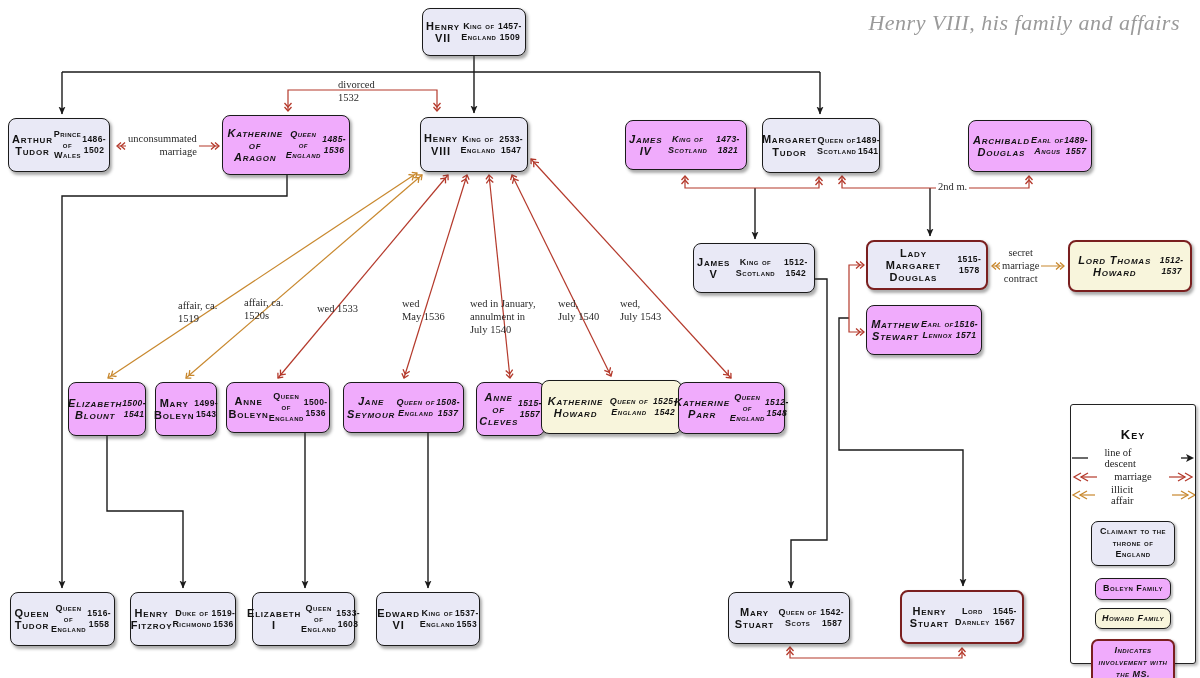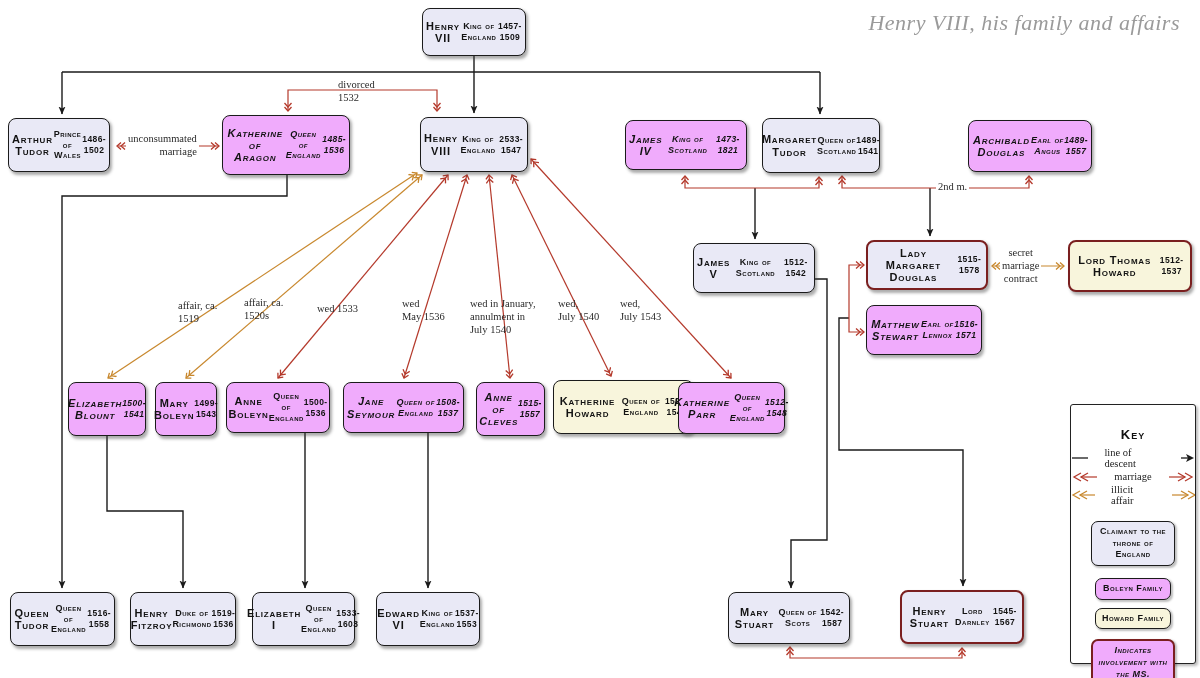--- a/index.html
+++ b/index.html
@@ -10,21 +10,21 @@
   svg.lines{position:absolute;left:0;top:0;pointer-events:none;}
   .pbox{position:absolute;box-sizing:border-box;border:1.4px solid #1b1b1b;border-radius:8px;
         background:#fff;box-shadow:2px 2.5px 3px rgba(70,70,70,.45);
         display:flex;flex-direction:row;align-items:center;justify-content:center;
         text-align:center;font-variant:small-caps;font-weight:bold;color:#121212;padding:2px 3px;}
   .pbox .nm{font-size:11px;letter-spacing:.8px;line-height:1.12;}
   .pbox .sub{font-size:9px;letter-spacing:.5px;line-height:1.2;}
   .pbox .dt{font-size:8.5px;letter-spacing:.4px;line-height:1.25;}
   .f-lav{background:#e9e9f6;}
   .f-blue{background:#f0abfc;}
-  .f-cream{background:#f8f5dc;}
+  .f-cream{background:#f8f5dc;font-style:italic;}
   .f-white{background:#f0abfc;font-style:italic;}
   .ms{border:2.2px solid #7a1f1f;}
   .elabel{position:absolute;font-family:"Liberation Serif",serif;font-size:10.5px;color:#2a2a2a;
           white-space:pre-line;line-height:1.25;background:transparent;padding:0 2px;}
   .wbg{background:#fff;text-align:right;}
   .key{position:absolute;left:1070px;top:404px;width:126px;height:260px;background:#fff;
        border:1.4px solid #222;border-radius:3px;box-shadow:2px 2px 3px rgba(0,0,0,.28);
        box-sizing:border-box;display:flex;flex-direction:column;align-items:center;padding-top:22px;}
   .ktitle{font-variant:small-caps;font-weight:bold;font-size:13px;letter-spacing:1px;color:#111;margin-bottom:4px;}
   .krow{display:flex;align-items:center;justify-content:center;gap:16px;
@@ -178,21 +178,21 @@
     <div class="nm">Jane Seymour</div>
     <div class="sub">Queen of England</div>
     <div class="dt">1508-1537</div>
   </div>
 
   <div class="pbox f-white" style="left:476px;top:382px;width:69px;height:54px">
     <div class="nm">Anne of Cleves</div>
     <div class="dt">1515-1557</div>
   </div>
 
-  <div class="pbox f-cream" style="left:553px;top:380px;width:141px;height:54px">
+  <div class="pbox f-cream" style="left:541px;top:380px;width:141px;height:54px">
     <div class="nm">Katherine Howard</div>
     <div class="sub">Queen of England</div>
     <div class="dt">1525-1542</div>
   </div>
 
   <div class="pbox f-white" style="left:678px;top:382px;width:107px;height:52px">
     <div class="nm">Katherine Parr</div>
     <div class="sub">Queen of England</div>
     <div class="dt">1512-1548</div>
   </div>

